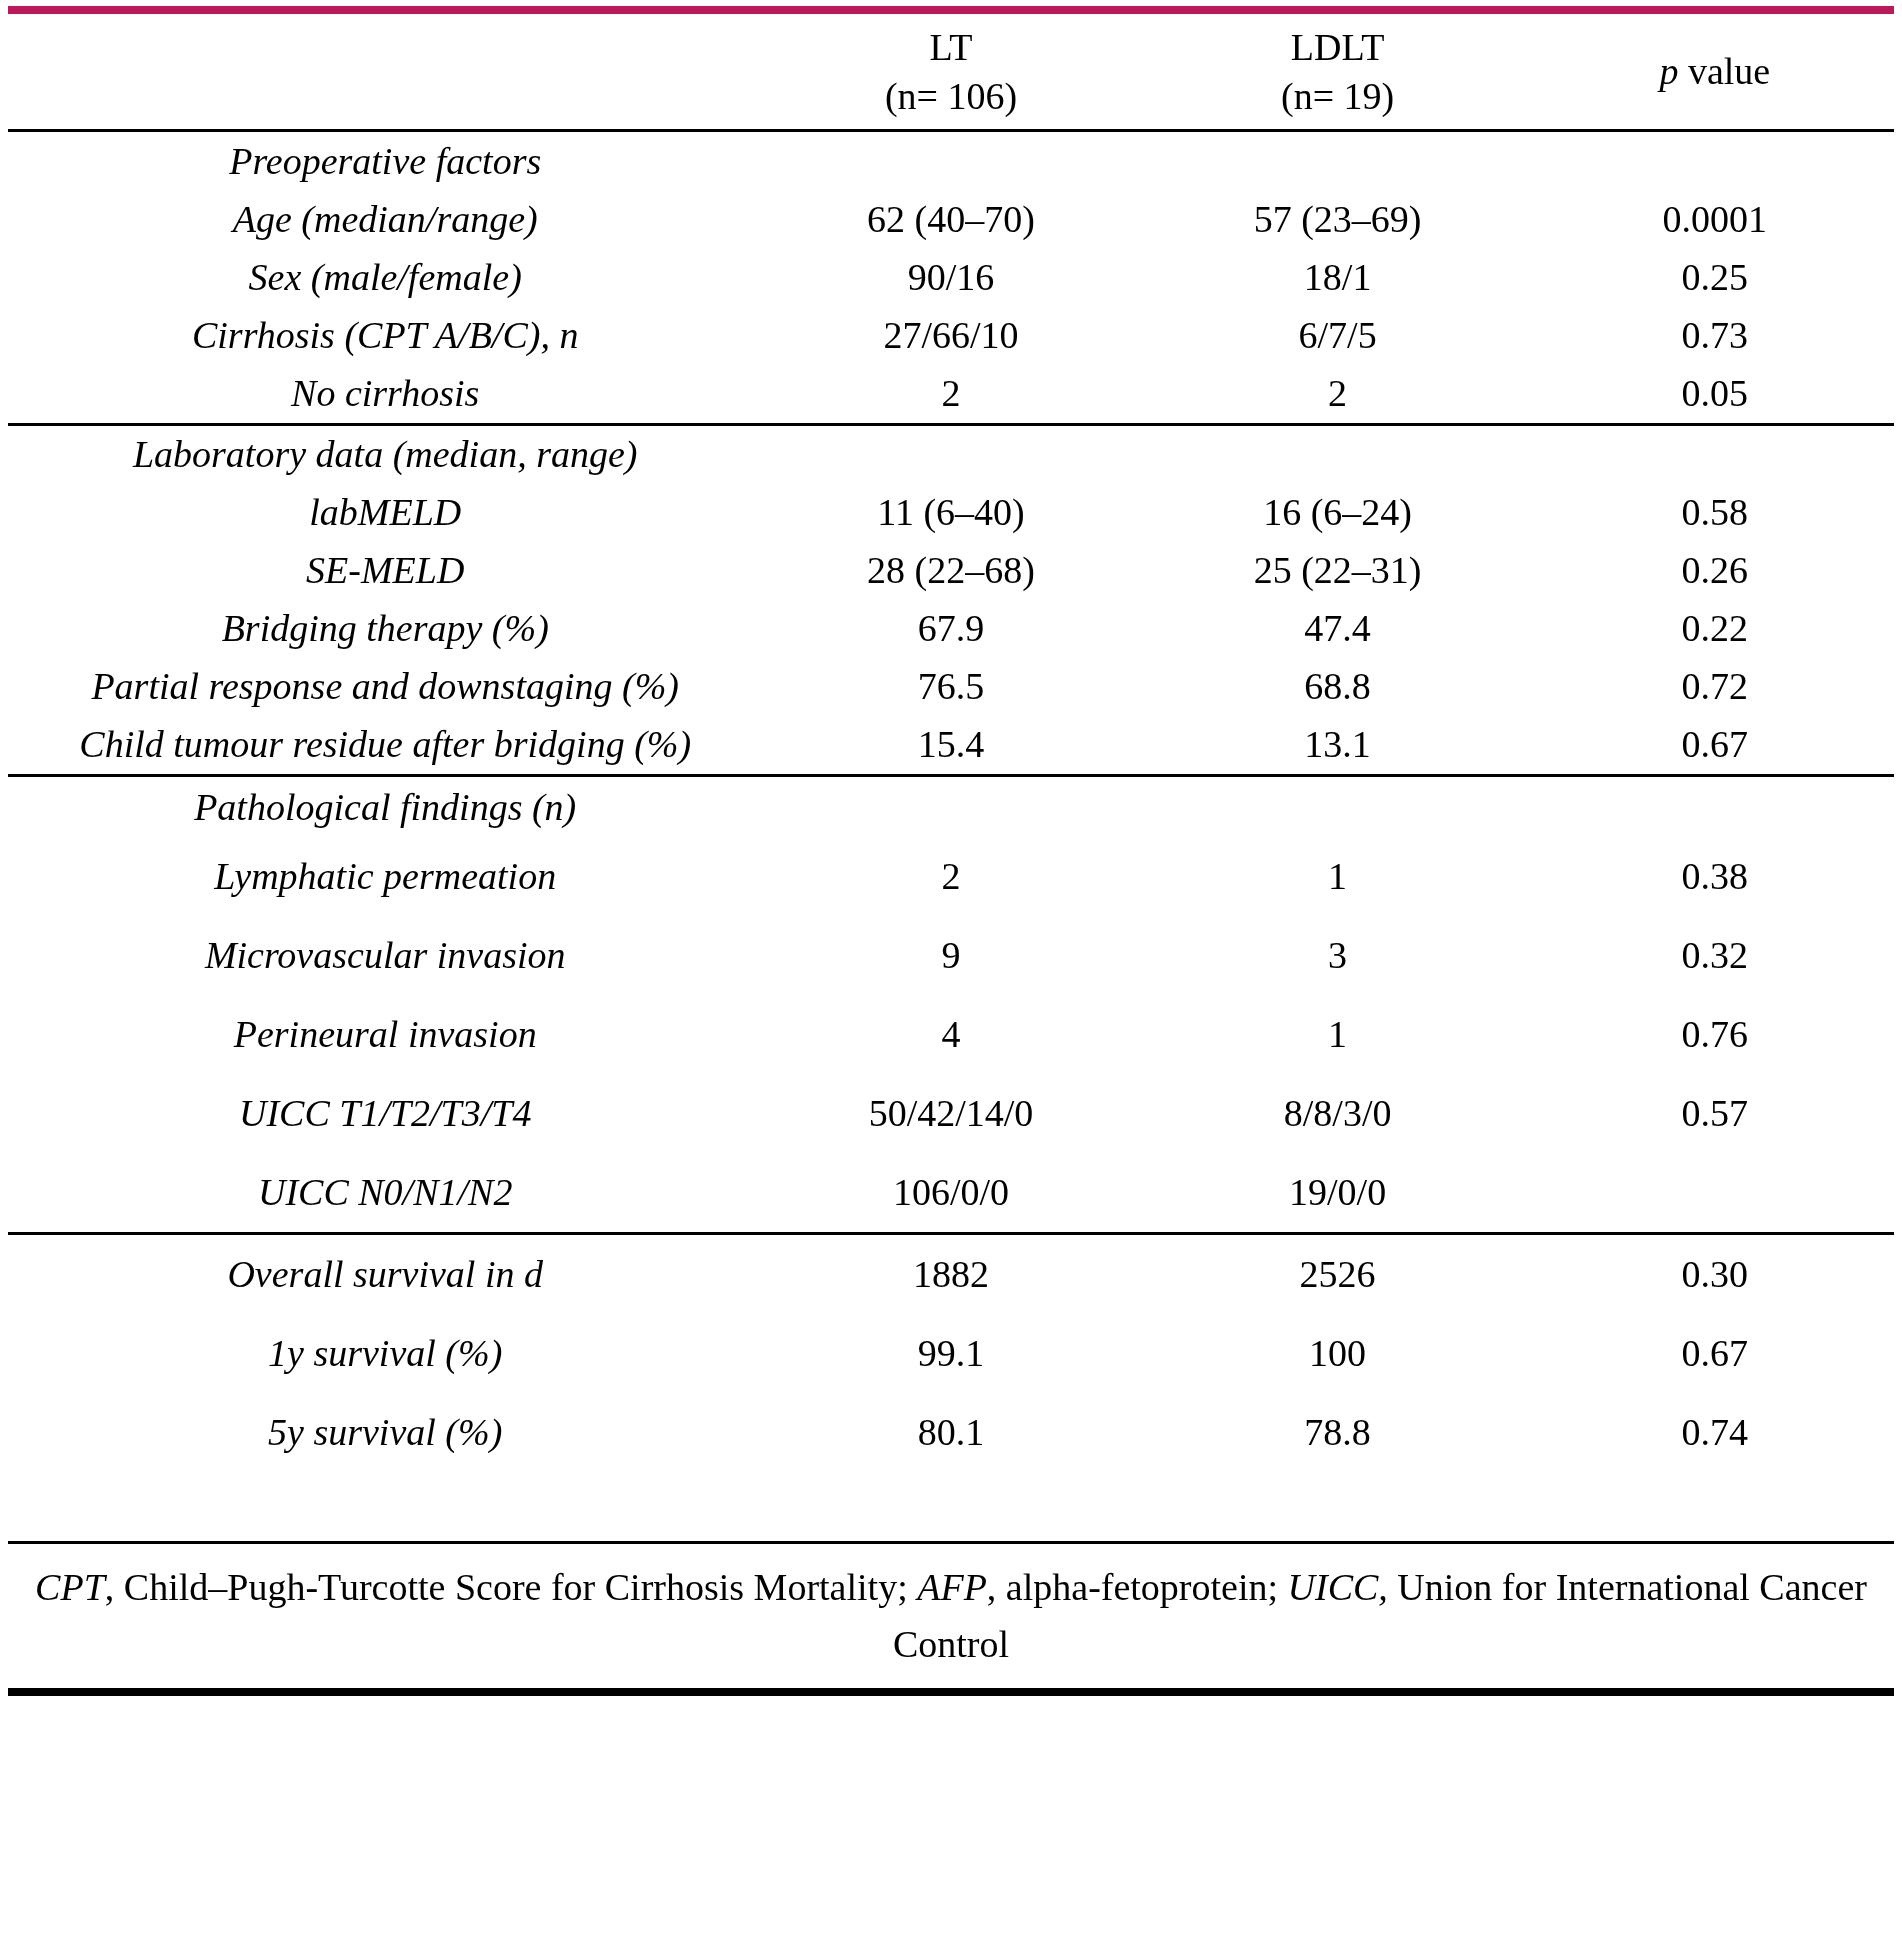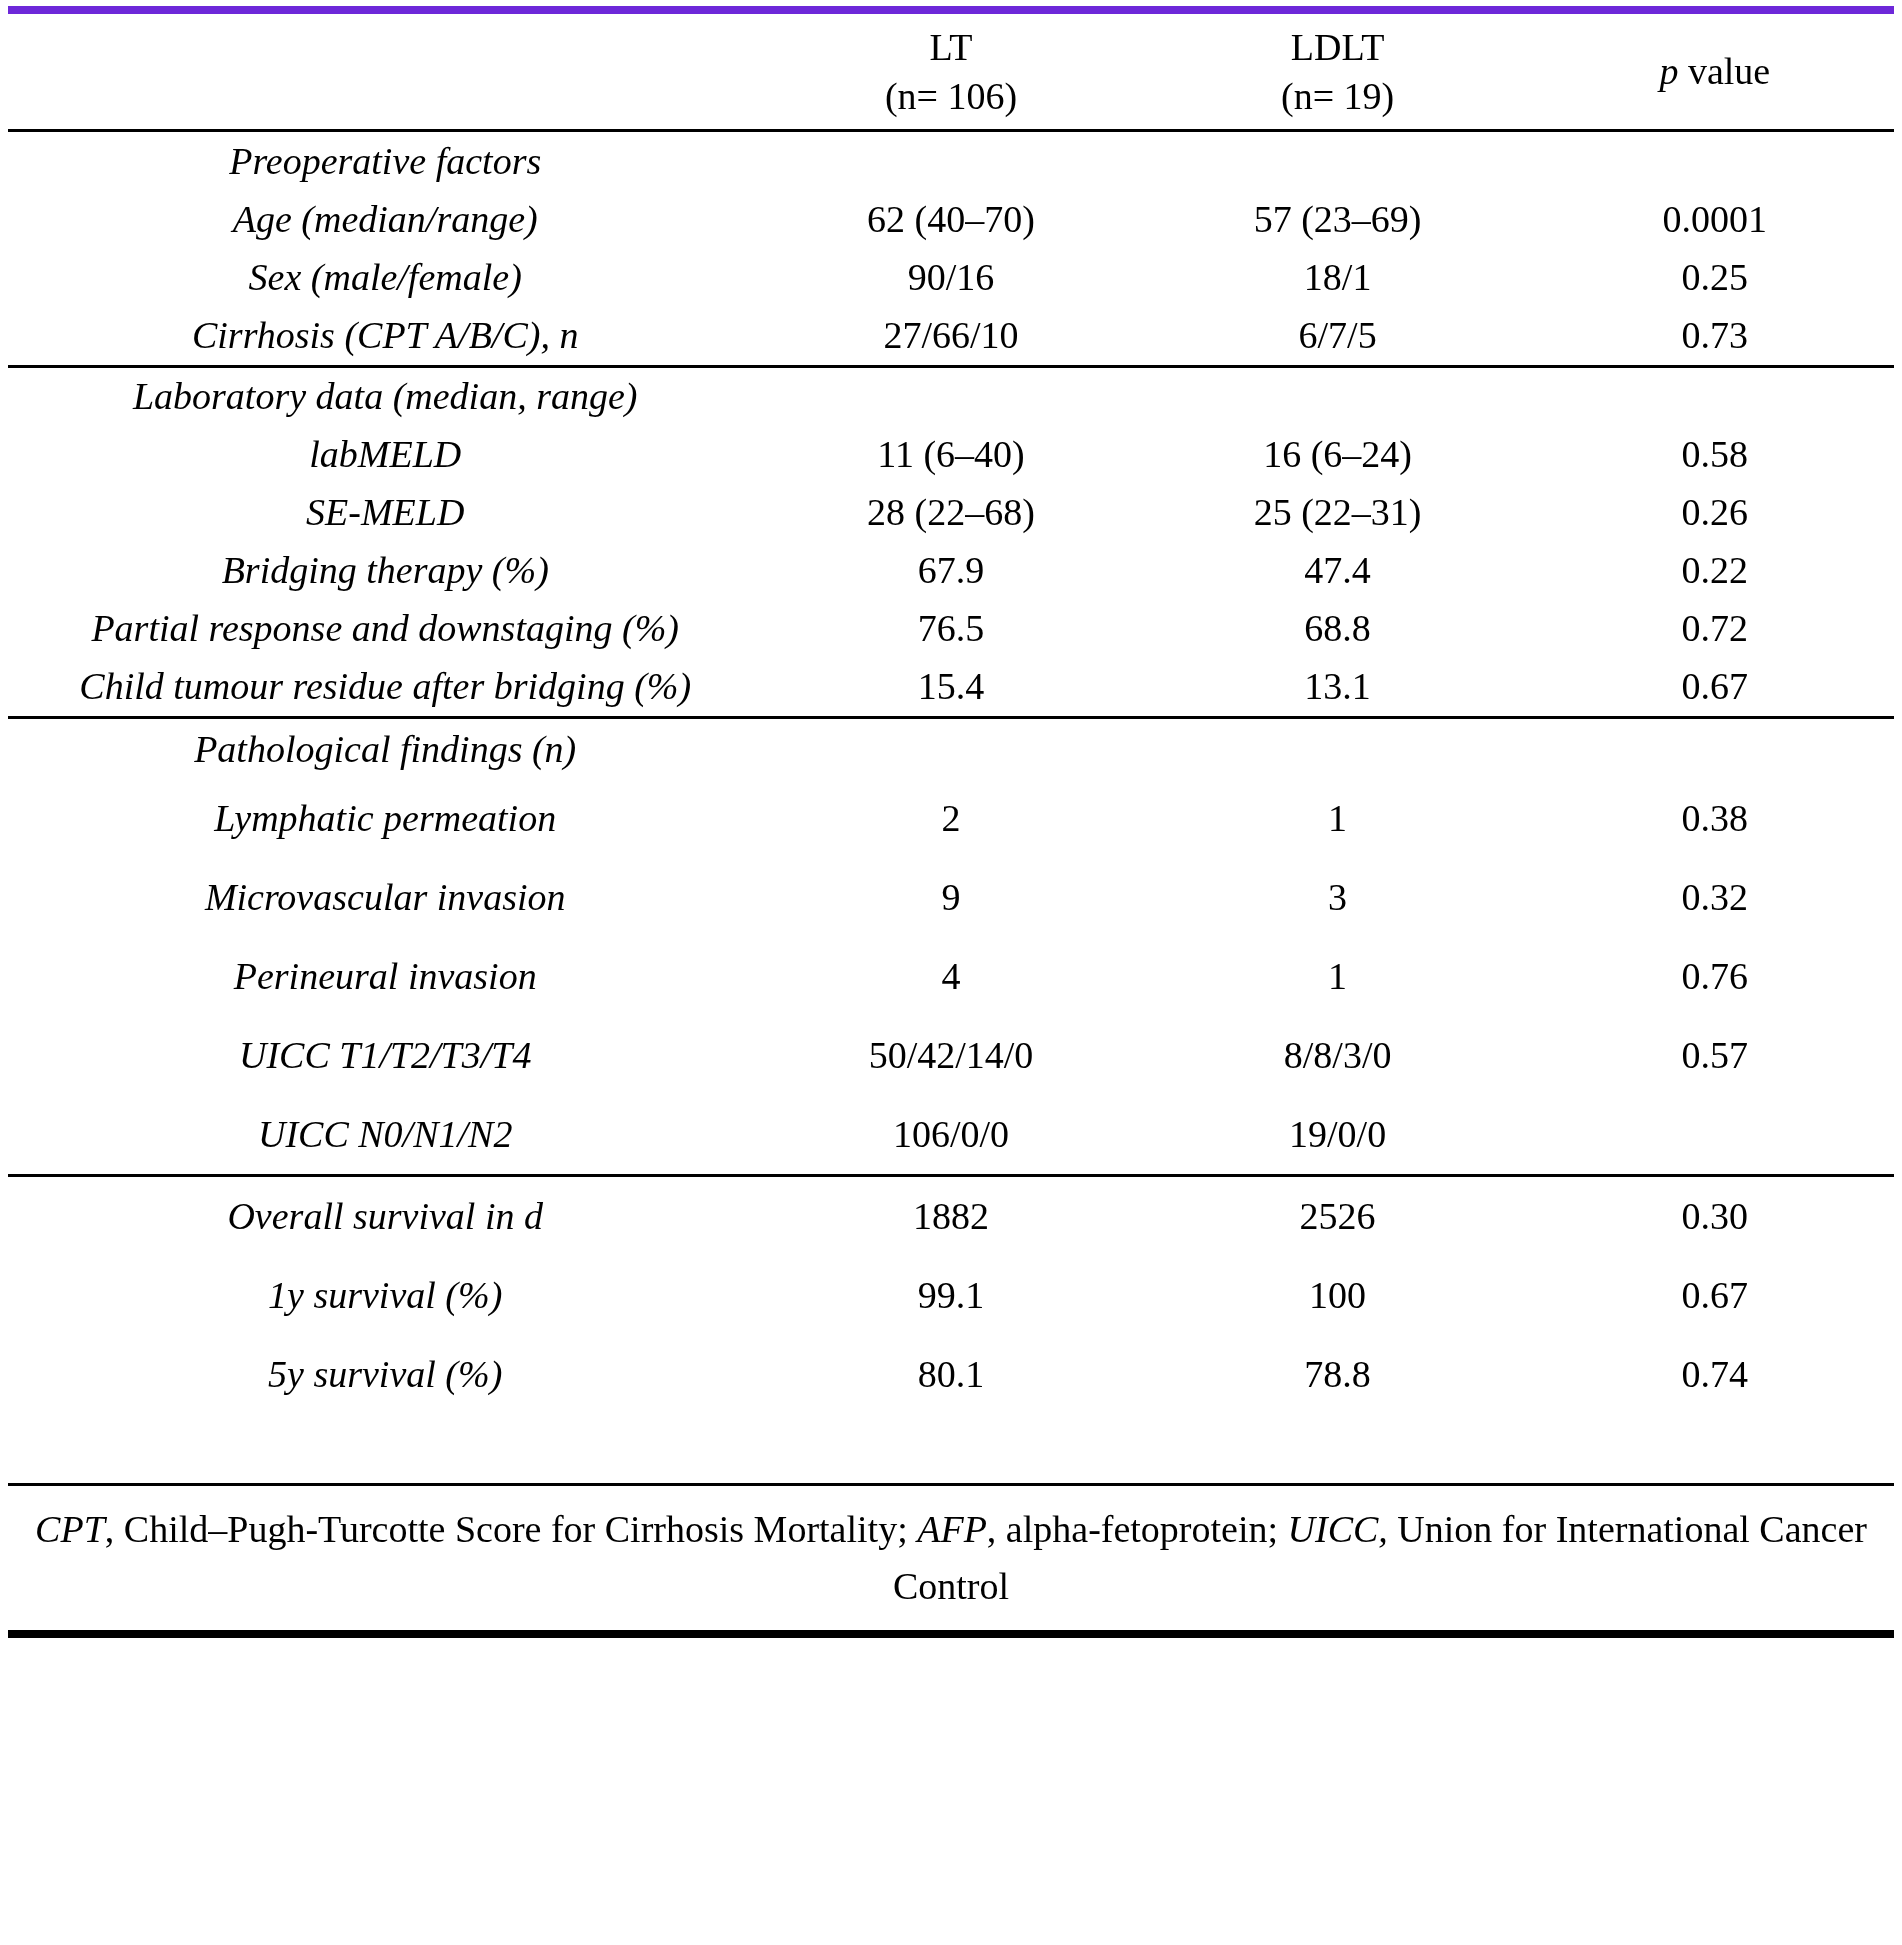--- a/index.html
+++ b/index.html
@@ -15,21 +15,21 @@
     font-family: "Liberation Serif", "DejaVu Serif", serif;
     font-size: 38px;
     line-height: 1.35;
   }
   .page {
     padding: 5.7px 8px 0 8px;
   }
   table {
     width: 100%;
     border-collapse: collapse;
-    border-top: 8px solid #6d28d9;
+    border-top: 8px solid #be185d;
   }
   thead tr {
     border-bottom: 3.4px solid #000;
   }
   tbody.section {
     border-top: 3.4px solid #000;
   }
   tbody.section:first-of-type {
     border-top: 0;
   }
@@ -121,20 +121,26 @@
           <td class="val">90/16</td>
           <td class="val">18/1</td>
           <td class="val">0.25</td>
         </tr>
         <tr>
           <td class="label">Cirrhosis (CPT A/B/C), n</td>
           <td class="val">27/66/10</td>
           <td class="val">6/7/5</td>
           <td class="val">0.73</td>
         </tr>
+        <tr>
+          <td class="label">No cirrhosis</td>
+          <td class="val">2</td>
+          <td class="val">2</td>
+          <td class="val">0.05</td>
+        </tr>
       </tbody>
       <tbody class="section">
         <tr class="title-row">
           <td class="section-title label">Laboratory data (median, range)</td>
           <td></td>
           <td></td>
           <td></td>
         </tr>
         <tr>
           <td class="label">labMELD</td>

